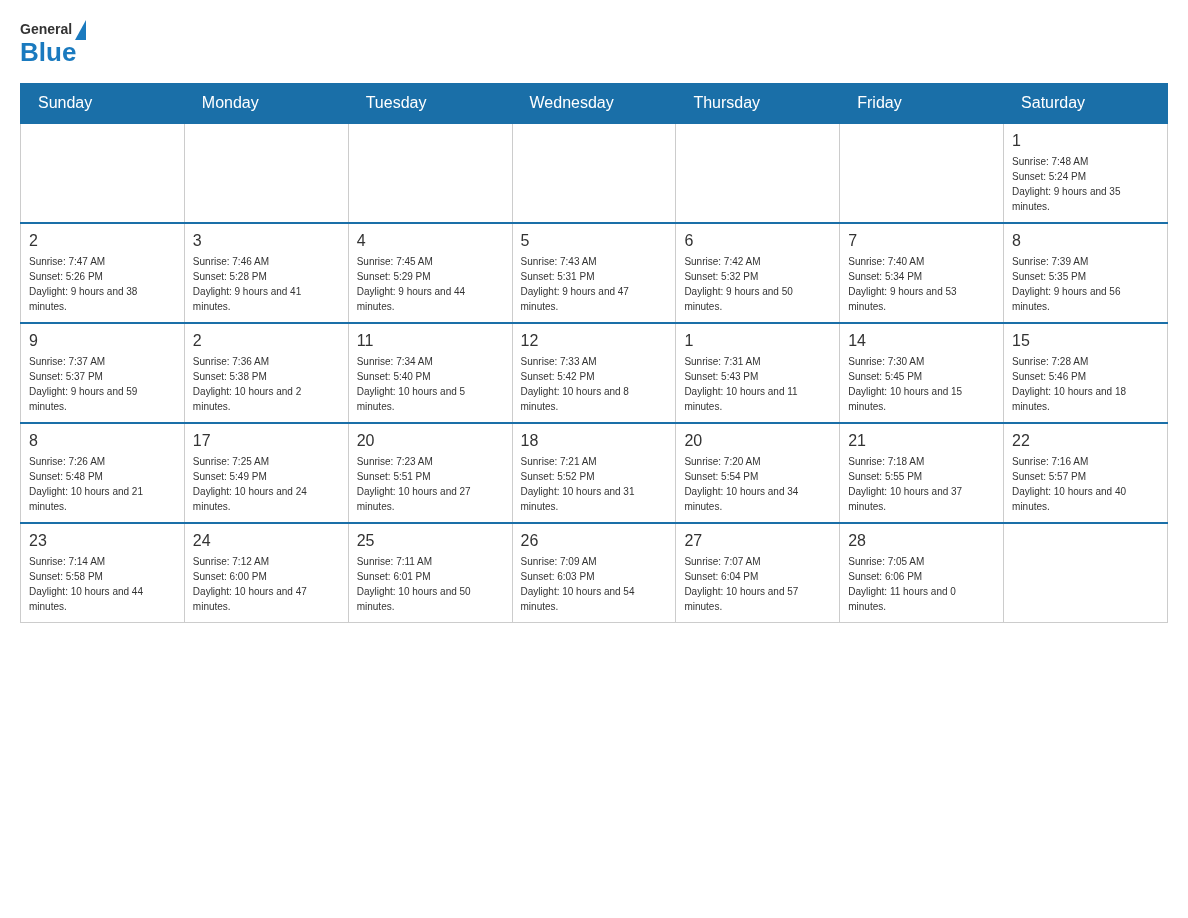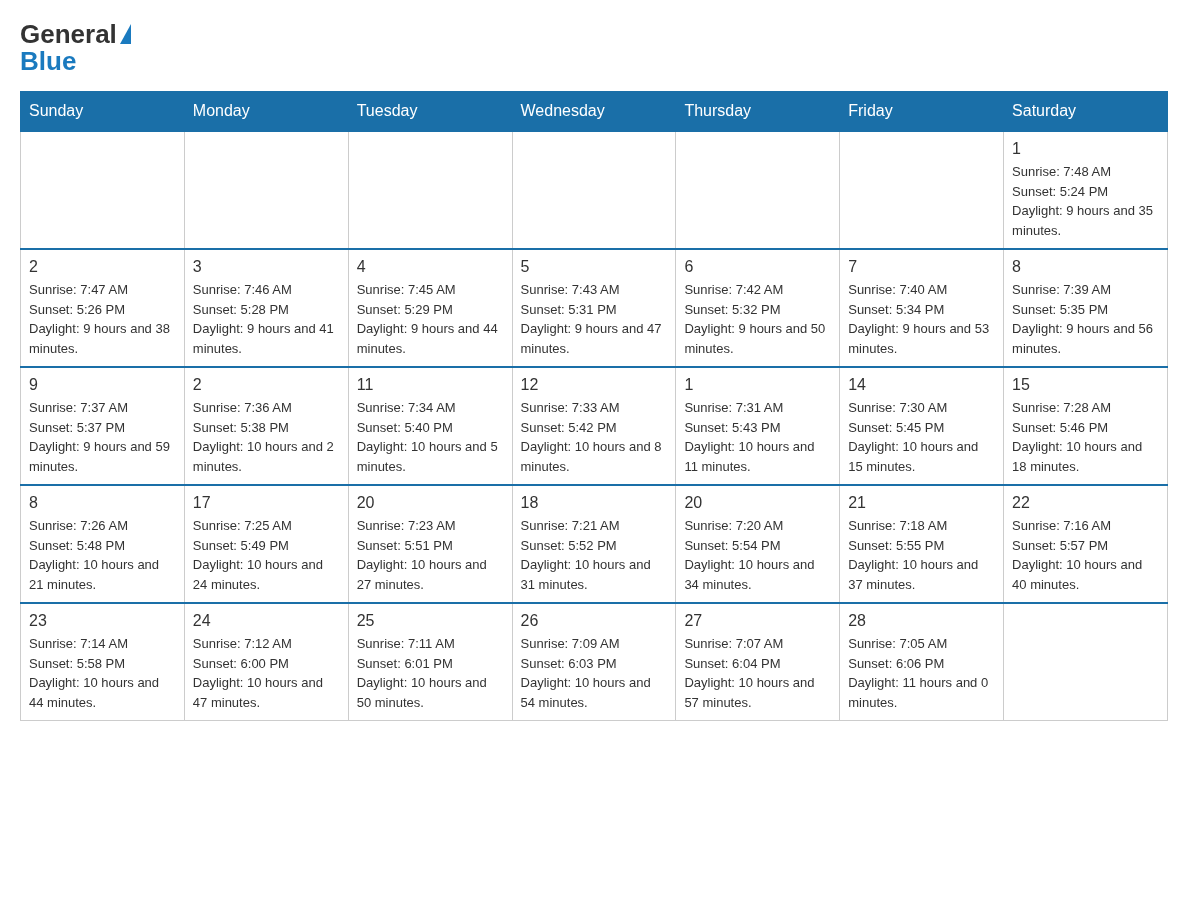--- a/index.html
+++ b/index.html
@@ -38,21 +38,21 @@
     .calendar {
       width: 100%;
       border-collapse: collapse;
       margin-top: 16px;
     }
     .calendar thead th {
       background-color: #1a6fa8;
       color: #fff;
       font-size: 16px;
       font-weight: normal;
-      padding: 10px 8px;
+      padding: 10px 17px;
       text-align: left;
       border: 1px solid #1a6fa8;
     }
     .calendar tbody td {
       vertical-align: top;
       padding: 8px;
       border: 1px solid #ccc;
       width: calc(100% / 7);
       min-height: 110px;
       font-size: 13px;
@@ -62,39 +62,39 @@
     .calendar tbody tr td {
       border-top: 2px solid #1a6fa8;
     }
     .day-number {
       font-size: 16px;
       font-weight: normal;
       margin-bottom: 4px;
       display: block;
     }
     .day-info {
-      font-size: 13px;
+      font-size: 10px;
       line-height: 1.5;
       color: #333;
     }
     .empty-cell {
       background: #f9f9f9;
     }
     td.empty-cell {
       border-top: 2px solid #1a6fa8;
     }
   </style>
 </head>
 <body>
 
 <div class="header">
   <div class="logo">
   <div style="line-height:1.1;">
     <div style="display:flex; align-items:center;">
-      <span style="font-size:26px; font-weight:bold; color:#333;">General</span>
+      <span style="font-size:14px; font-weight:bold; color:#333;">General</span>
       <span style="display:inline-block; width:0; height:0; border-left:11px solid transparent; border-bottom:20px solid #1a7abf; margin-left:3px; margin-bottom:0px; vertical-align:bottom;"></span>
     </div>
     <span style="font-size:26px; font-weight:bold; color:#1a7abf; display:block; margin-top:-2px;">Blue</span>
   </div>
 </div>
   <div class="title-block">
     <div class="calendar-title"></div>
     <div class="calendar-subtitle"></div>
   </div>
 </div>

